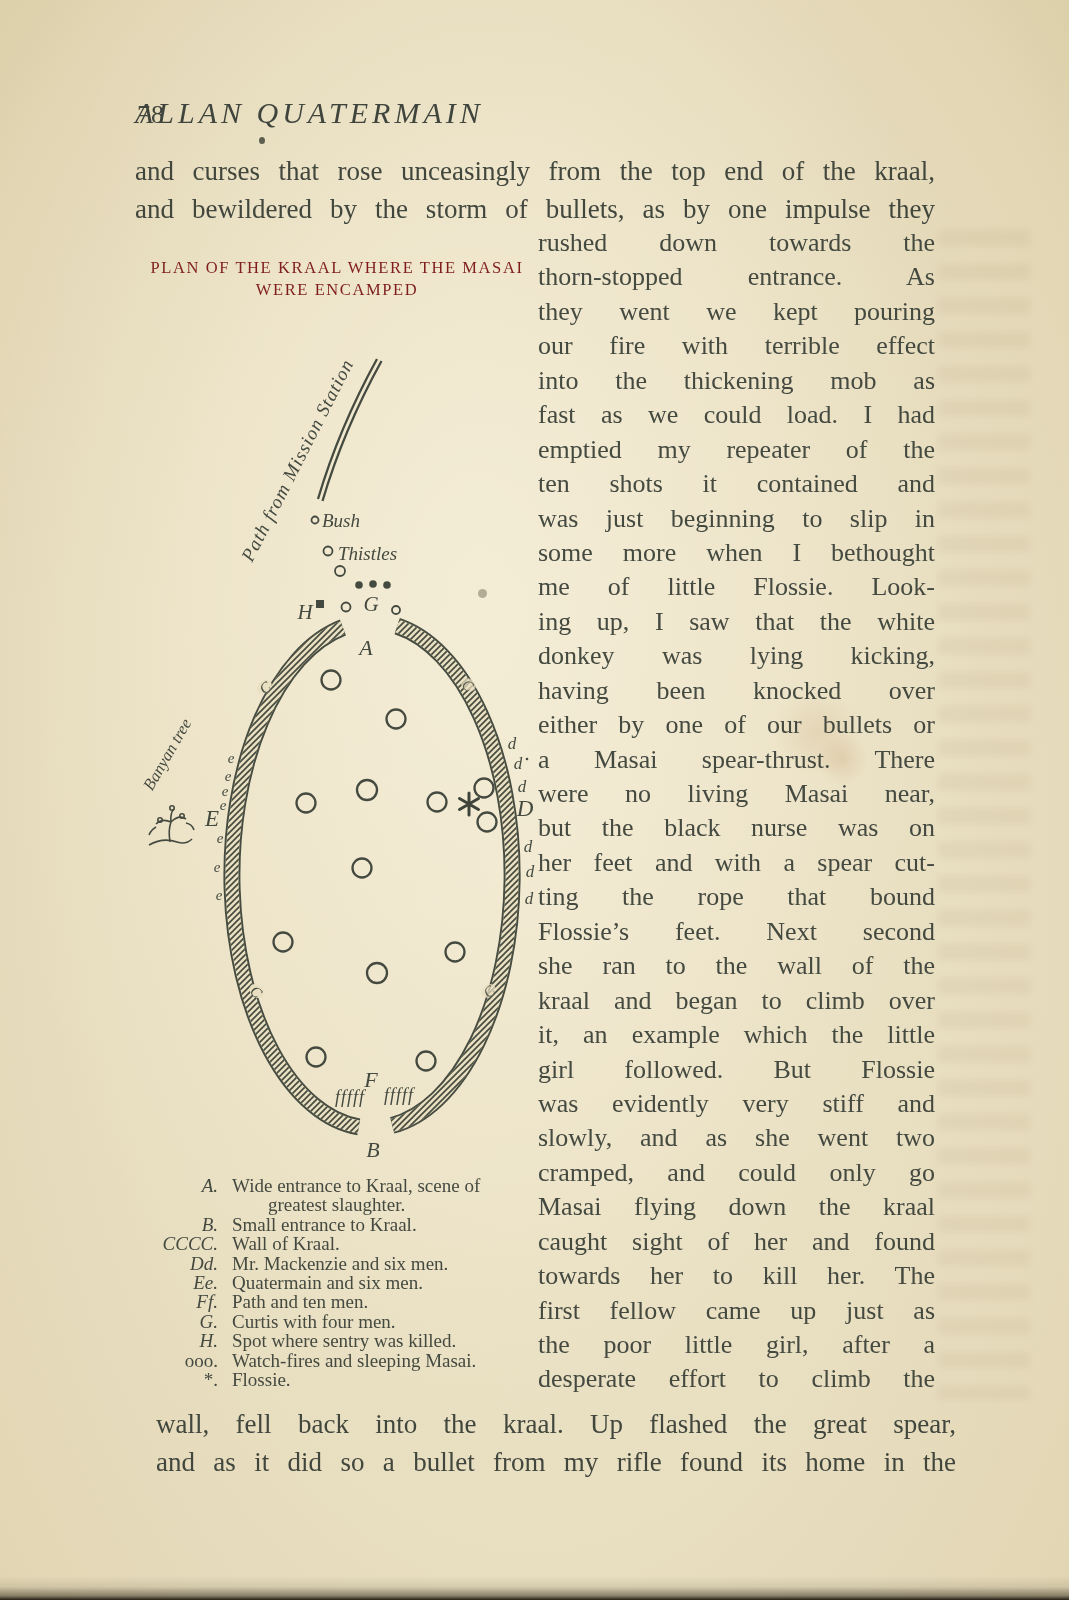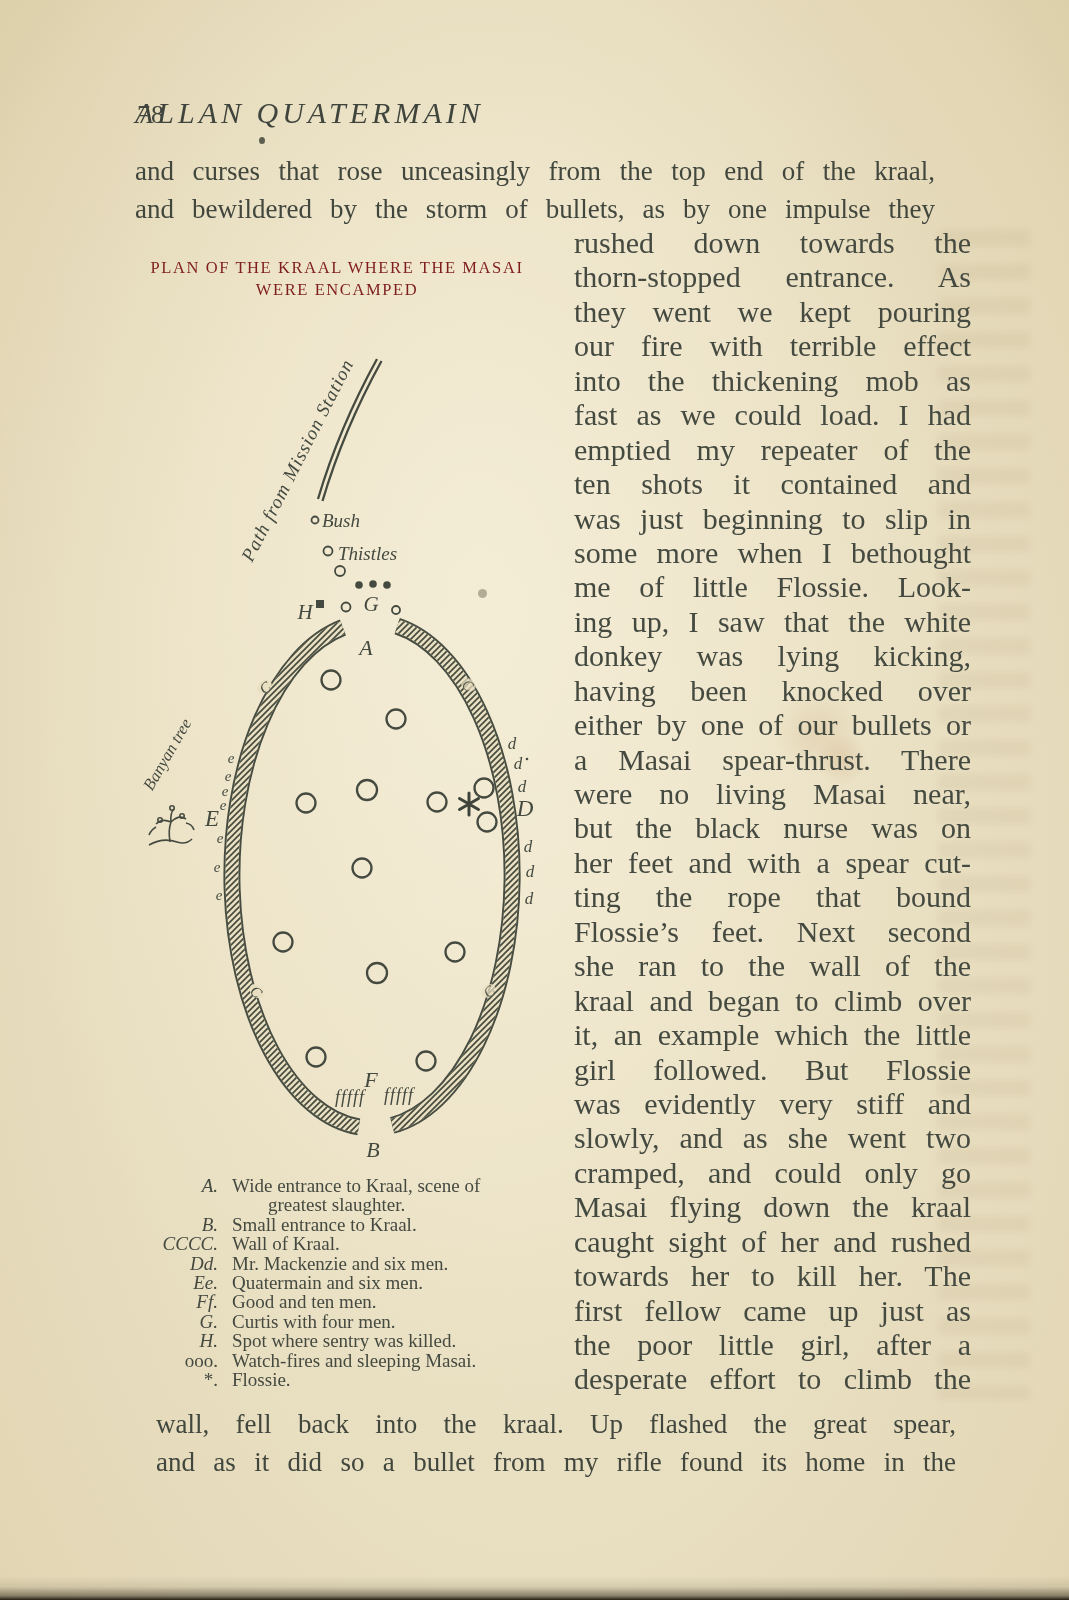--- a/index.html
+++ b/index.html
@@ -23,21 +23,21 @@
     color:#3f443c;
   }
   .toppara,.bottompara{
     width:800px;font-size:27px;line-height:38px;color:#42473e;
   }
   .caption{
     width:398px;text-align:center;font-size:16.5px;letter-spacing:1.6px;
     line-height:22px;color:#7f1d1d;
   }
   .rcol{
-    width:397px;font-size:30px;line-height:34.45px;color:#454a41;margin-left:36px;
+    width:397px;font-size:26px;line-height:34.45px;color:#454a41;
   }
   .rcol div{height:34.45px;}
   .legend{width:410px;font-size:19px;line-height:19.4px;color:#454a41;}
   .legrow{display:flex;}
   .legkey{width:78px;text-align:right;font-style:italic;flex:0 0 78px;}
   .legkey.roman{font-style:normal;}
   .legtext{margin-left:14px;}
   .legwrap{padding-left:128px;}
   .speck{position:absolute;border-radius:50%;}
   .stain{position:absolute;border-radius:50%;pointer-events:none;}
@@ -102,21 +102,21 @@
   <div class="jline">ting the rope that bound</div>
   <div class="jline">Flossie’s feet.  Next second</div>
   <div class="jline">she ran to the wall of the</div>
   <div class="jline">kraal and began to climb over</div>
   <div class="jline">it, an example which the little</div>
   <div class="jline">girl followed.  But Flossie</div>
   <div class="jline">was evidently very stiff and</div>
   <div class="jline">slowly, and as she went two</div>
   <div class="jline">cramped, and could only go</div>
   <div class="jline">Masai flying down the kraal</div>
-  <div class="jline">caught sight of her and rushed</div>
+  <div class="jline">caught sight of her and found</div>
   <div class="jline">towards her to kill her.  The</div>
   <div class="jline">first fellow came up just as</div>
   <div class="jline">the poor little girl, after a</div>
   <div class="jline">desperate effort to climb the</div>
 </div>
 
 <svg class="abs" style="left:100px;top:315px;" width="460" height="850" viewBox="100 315 460 850">
   <defs>
     <pattern id="hatch" patternUnits="userSpaceOnUse" width="6" height="6">
       <path d="M-1.5,1.5 L1.5,-1.5 M0,6 L6,0 M4.5,7.5 L7.5,4.5" stroke="#474c41" stroke-width="1.7" fill="none"></path>
@@ -255,21 +255,21 @@
   <div class="legrow">
     <span class="legkey">Dd.</span>
     <span class="legtext">Mr. Mackenzie and six men.</span>
   </div>
   <div class="legrow">
     <span class="legkey">Ee.</span>
     <span class="legtext">Quatermain and  six men.</span>
   </div>
   <div class="legrow">
     <span class="legkey">Ff.</span>
-    <span class="legtext">Good and ten men.</span>
+    <span class="legtext">Path and ten men.</span>
   </div>
   <div class="legrow">
     <span class="legkey">G.</span>
     <span class="legtext">Curtis with four men.</span>
   </div>
   <div class="legrow">
     <span class="legkey">H.</span>
     <span class="legtext">Spot where sentry was killed.</span>
   </div>
   <div class="legrow">

